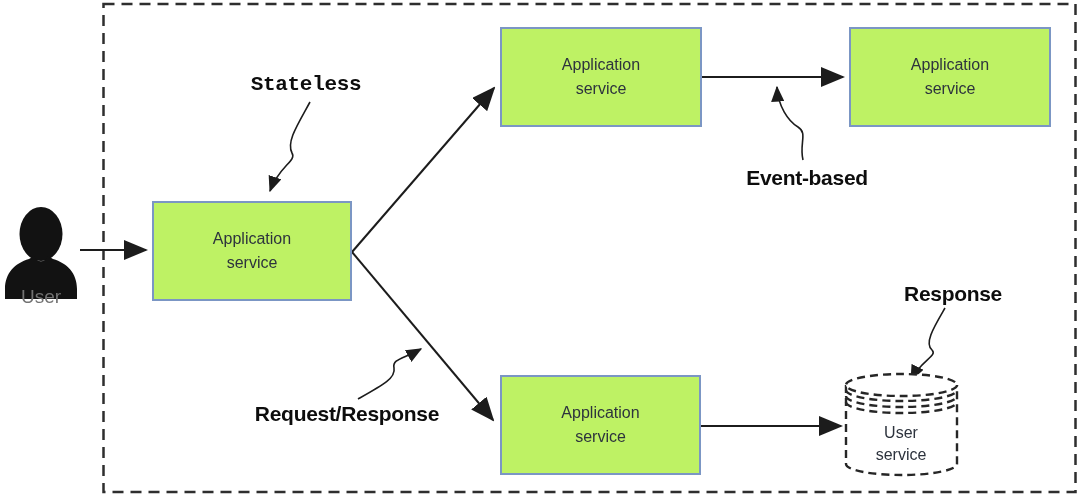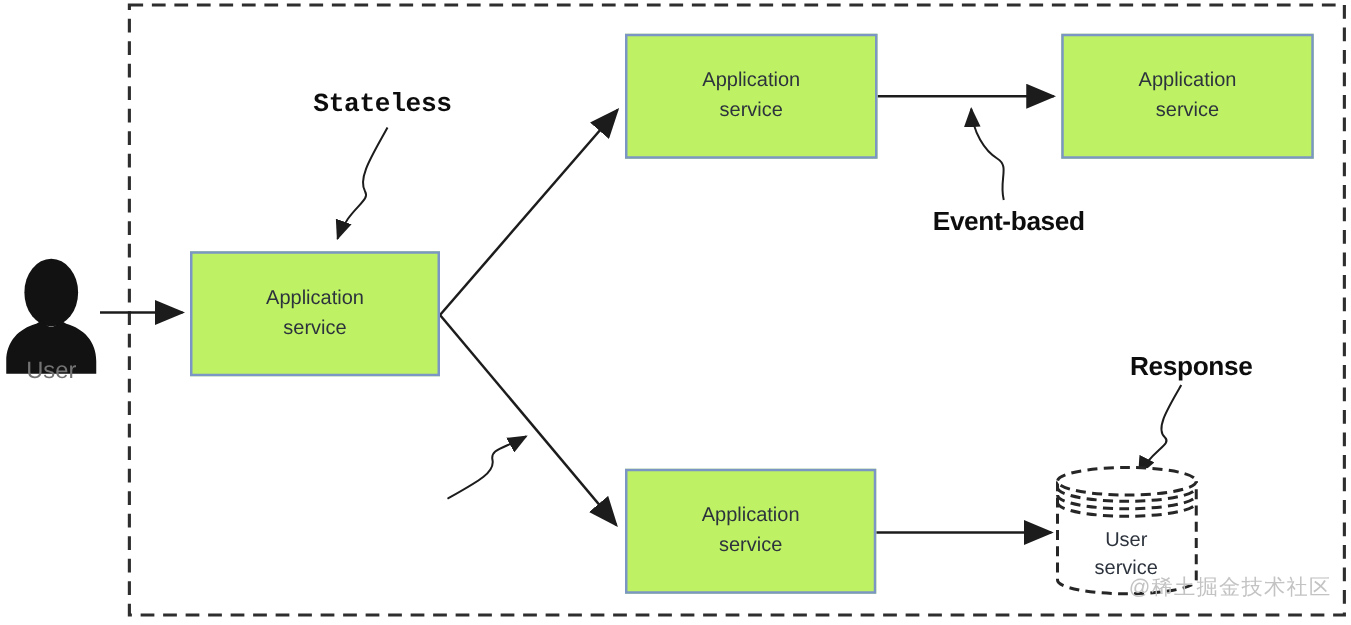--- a/index.html
+++ b/index.html
@@ -133,18 +133,18 @@
 service</div>
   <div class="node node-bottom-service">Application
 service</div>
 
   <div class="data-service-label">User
 service</div>
 
   <div class="user-label">User</div>
 
   <div class="annotation ann-stateless">Stateless</div>
+  <div class="annotation ann-request-response">Request/Response</div>
   <div class="annotation ann-event-based">Event-based</div>
   <div class="annotation ann-stateful">Response</div>
 
-  <div class="watermark">@稀土掘金技术社区</div>
 
 </div>
 
 </body></html>

